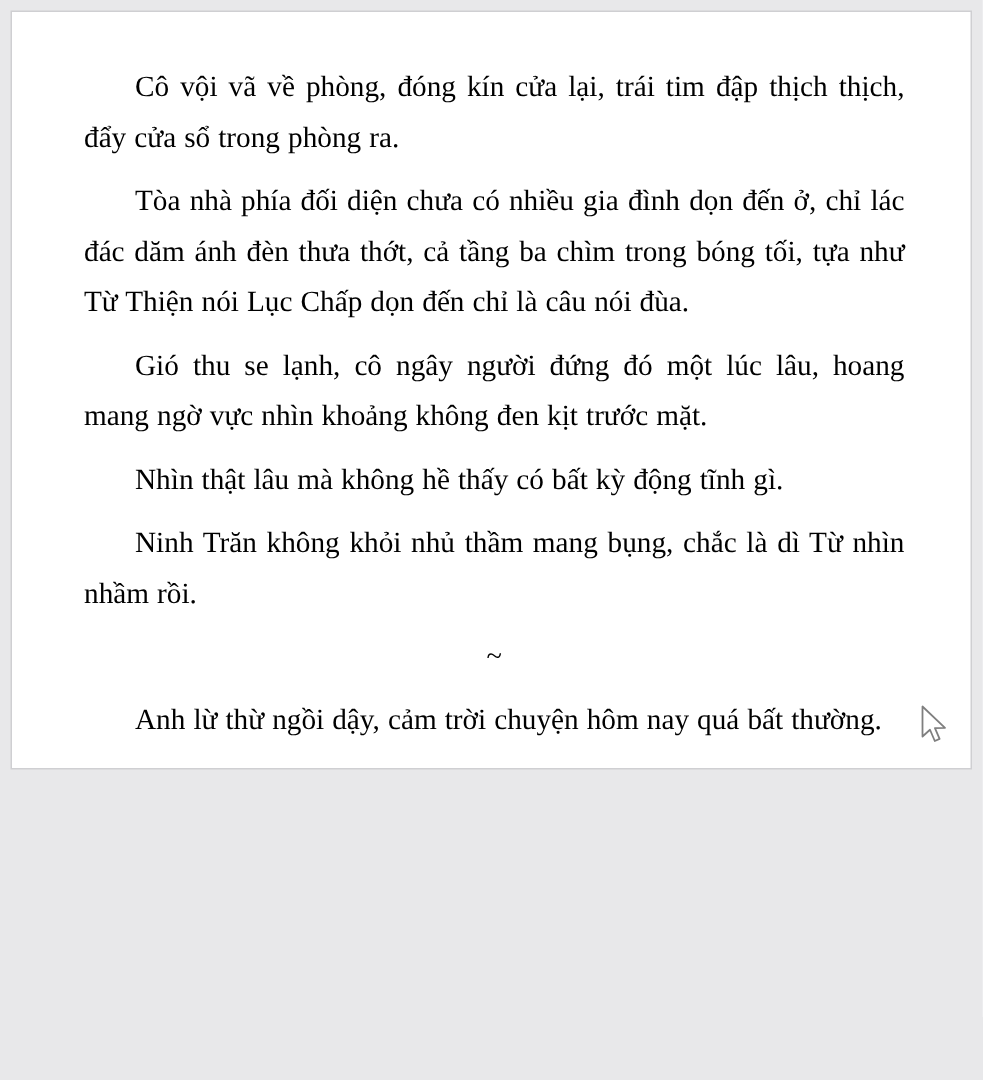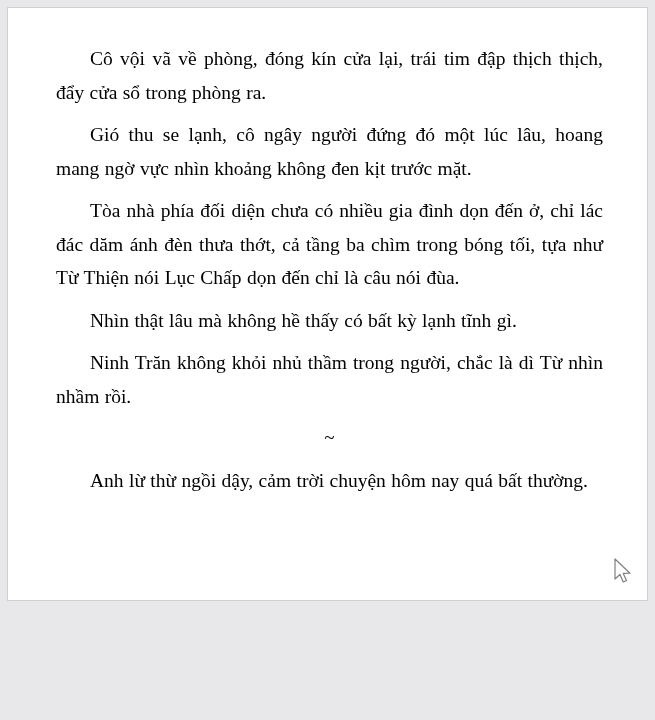--- a/index.html
+++ b/index.html
@@ -11,21 +11,21 @@
     width: 655px;
     height: 720px;
     overflow: hidden;
     font-family: "Liberation Serif", serif;
   }
   .page {
     position: absolute;
     left: 8px;
     top: 8px;
     width: 639px;
-    height: 592px;
+    height: 504px;
     background: #ffffff;
     box-shadow: 0 0 0 1px #cfcfd2;
     box-sizing: border-box;
     overflow: hidden;
   }
   .content {
     padding: 34px 44px 0 48px;
   }
   p.para {
     margin: 0 0 9px 0;
@@ -54,24 +54,24 @@
     opacity: 0.75;
   }
 </style>
 </head>
 <body>
 
 <div class="page">
   <div class="content">
 
     <p class="para">Cô vội vã về phòng, đóng kín cửa lại, trái tim đập thịch thịch, đẩy cửa sổ trong phòng ra.</p>
+    <p class="para">Tòa nhà phía đối diện chưa có nhiều gia đình dọn đến ở, chỉ lác đác dăm ánh đèn thưa thớt, cả tầng ba chìm trong bóng tối, tựa như Từ Thiện nói Lục Chấp dọn đến chỉ là câu nói đùa.</p>
     <p class="para">Gió thu se lạnh, cô ngây người đứng đó một lúc lâu, hoang mang ngờ vực nhìn khoảng không đen kịt trước mặt.</p>
-    <p class="para">Tòa nhà phía đối diện chưa có nhiều gia đình dọn đến ở, chỉ lác đác dăm ánh đèn thưa thớt, cả tầng ba chìm trong bóng tối, tựa như Từ Thiện nói Lục Chấp dọn đến chỉ là câu nói đùa.</p>
-    <p class="para">Nhìn thật lâu mà không hề thấy có bất kỳ lạnh tĩnh gì.</p>
-    <p class="para">Ninh Trăn không khỏi nhủ thầm trong người, chắc là dì Từ nhìn nhầm rồi.</p>
+    <p class="para">Nhìn thật lâu mà không hề thấy có bất kỳ động tĩnh gì.</p>
+    <p class="para">Ninh Trăn không khỏi nhủ thầm mang bụng, chắc là dì Từ nhìn nhầm rồi.</p>
     <p class="divider">~</p>
     <p class="para">Anh lừ thừ ngồi dậy, cảm trời chuyện hôm nay quá bất thường.</p>
 
   </div>
 
   <div class="cursor">
     <svg width="22" height="26" viewBox="0 0 22 26" xmlns="http://www.w3.org/2000/svg">
       <path d="M2,1 L2,21 L7,16.5 L10.2,24 L13.4,22.6 L10.3,15.4 L17,15.2 Z" fill="#ffffff" stroke="#555555" stroke-width="1.2" stroke-linejoin="round"></path>
     </svg>
   </div>

